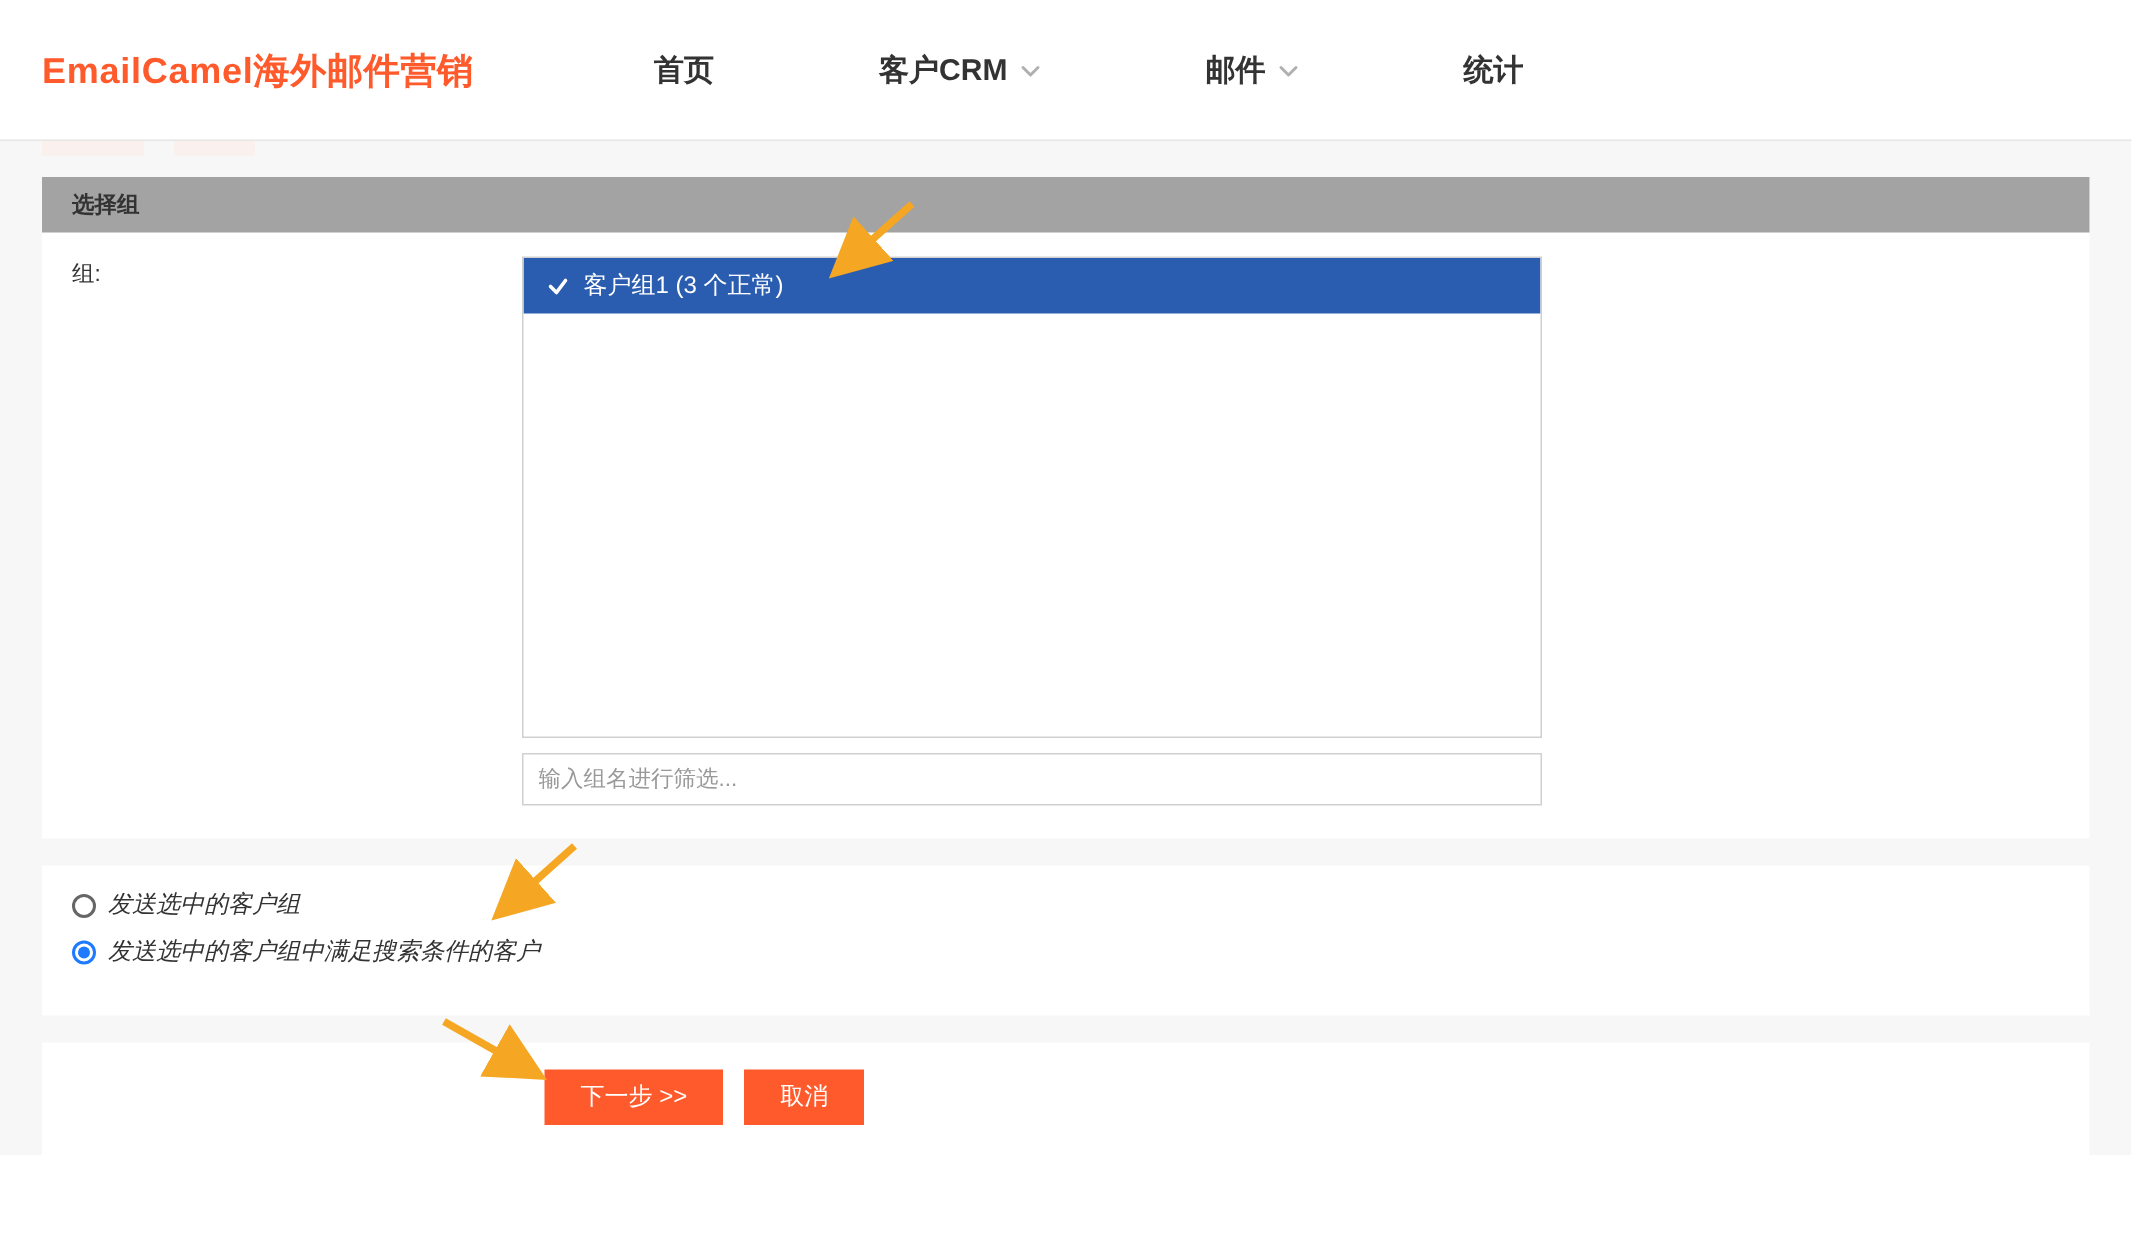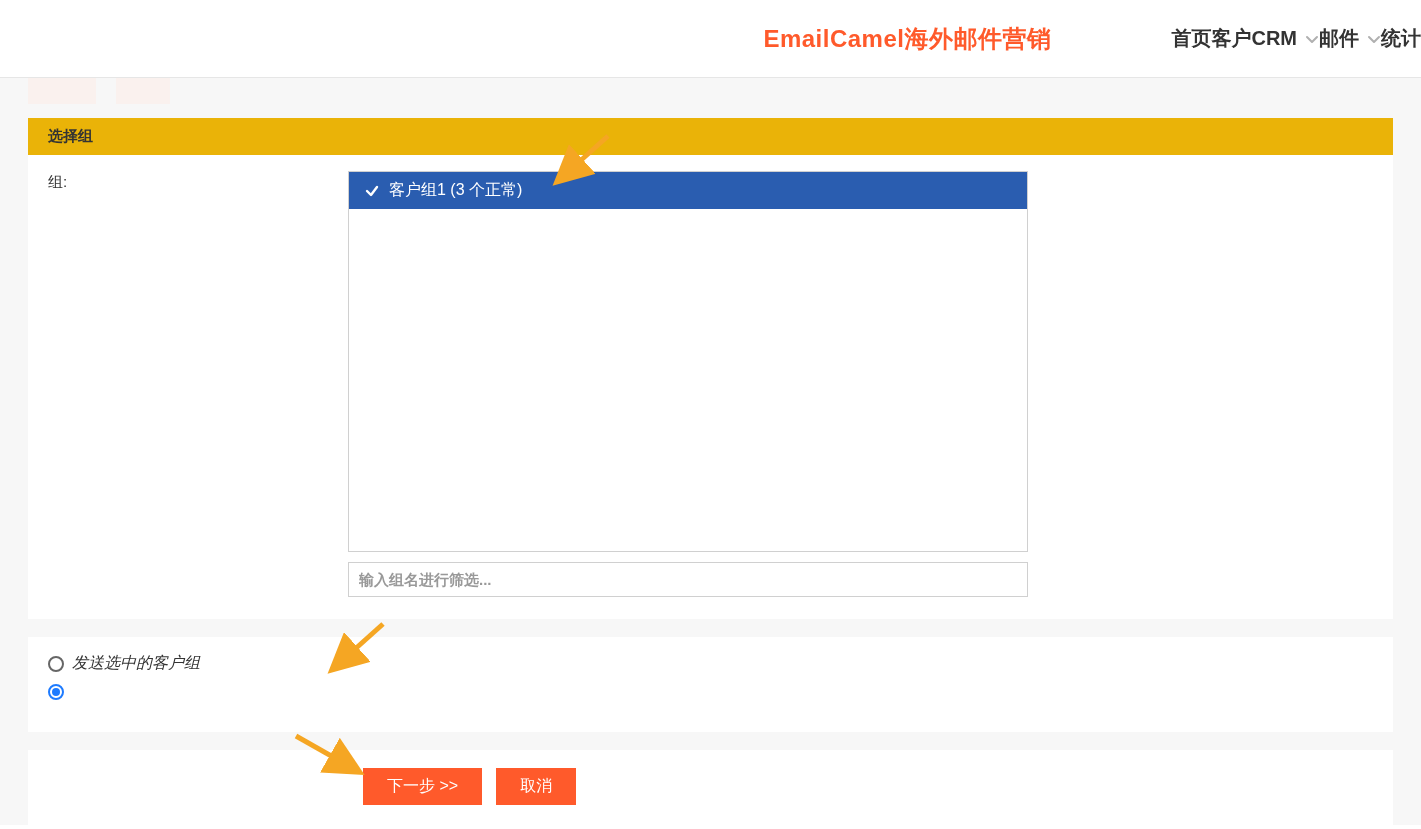--- a/index.html
+++ b/index.html
@@ -10,39 +10,39 @@
     font-size: 14px;
     width: 1421px;
     height: 829px;
     overflow: hidden;
   }
 
   
   .topbar {
     position: fixed;
     top: 0; left: 0; right: 0;
-    height: 78px;
+    height: 94px;
     background: #fff;
     border-bottom: 1px solid #e6e6e6;
     display: flex;
     align-items: center;
     z-index: 10;
-    justify-content: flex-end;
   }
   .brand {
     color: #ff5a2b;
     font-size: 24px;
     font-weight: 700;
     margin-left: 28px;
     letter-spacing: 0.5px;
   }
   .nav {
     display: flex;
     align-items: center;
     margin-left: 120px;
+    gap: 110px;
   }
   .nav-item {
     font-size: 20px;
     color: #333;
     font-weight: 600;
     display: flex;
     align-items: center;
     gap: 8px;
     cursor: pointer;
   }
@@ -70,21 +70,21 @@
     font-size: 14px;
     border: none;
     opacity: .4;
   }
 
   .panel {
     margin: 0 28px 18px 28px;
     background: #fff;
   }
   .panel-header {
-    background: #eab308;
+    background: #a3a3a3;
     padding: 9px 20px;
     font-weight: 600;
     font-size: 15px;
   }
   .panel-body {
     padding: 16px 20px 22px 20px;
     display: flex;
   }
   .field-label {
     width: 300px;
@@ -94,21 +94,21 @@
   .field-content {
     flex: 1;
     max-width: 680px;
     position: relative;
   }
 
   
   .group-list {
     border: 1px solid #d0d0d0;
     background: #fff;
-    height: 381px;
+    height: 321px;
     overflow-y: auto;
   }
   .group-item {
     padding: 8px 16px;
     display: flex;
     align-items: center;
     gap: 10px;
     cursor: pointer;
     font-size: 16px;
   }
@@ -124,21 +124,20 @@
   }
   .check-icon svg { display:block; }
 
   .filter-input {
     margin-top: 10px;
     width: 100%;
     border: 1px solid #d0d0d0;
     padding: 8px 10px;
     font-size: 15px;
     color: #333;
-    font-weight: bold;
   }
   .filter-input::placeholder { color: #999; }
 
   
   .options-row { margin-bottom: 10px; display:flex; align-items:center; gap:8px;}
   .radio {
     appearance: none;
     width: 16px; height: 16px;
     border: 2px solid #666;
     border-radius: 50%;
@@ -269,20 +268,21 @@
               <line x1="60" y1="5" x2="12" y2="48" stroke="#f5a623" stroke-width="5" marker-end="url(#ah2)"></line>
             </svg>
         </div>
 
         <div class="options-row">
           <span class="radio"></span>
           <span class="option-label">发送选中的客户组</span>
         </div>
         <div class="options-row">
           <span class="radio checked"></span>
+          <span class="option-label">发送选中的客户组中满足搜索条件的客户</span>
         </div>
       </div>
     </div>
   </div>
 
   <div class="footer">
 
     <div class="arrow" style="left:260px; top:-22px;">
       <svg width="80" height="55">
           <defs>

